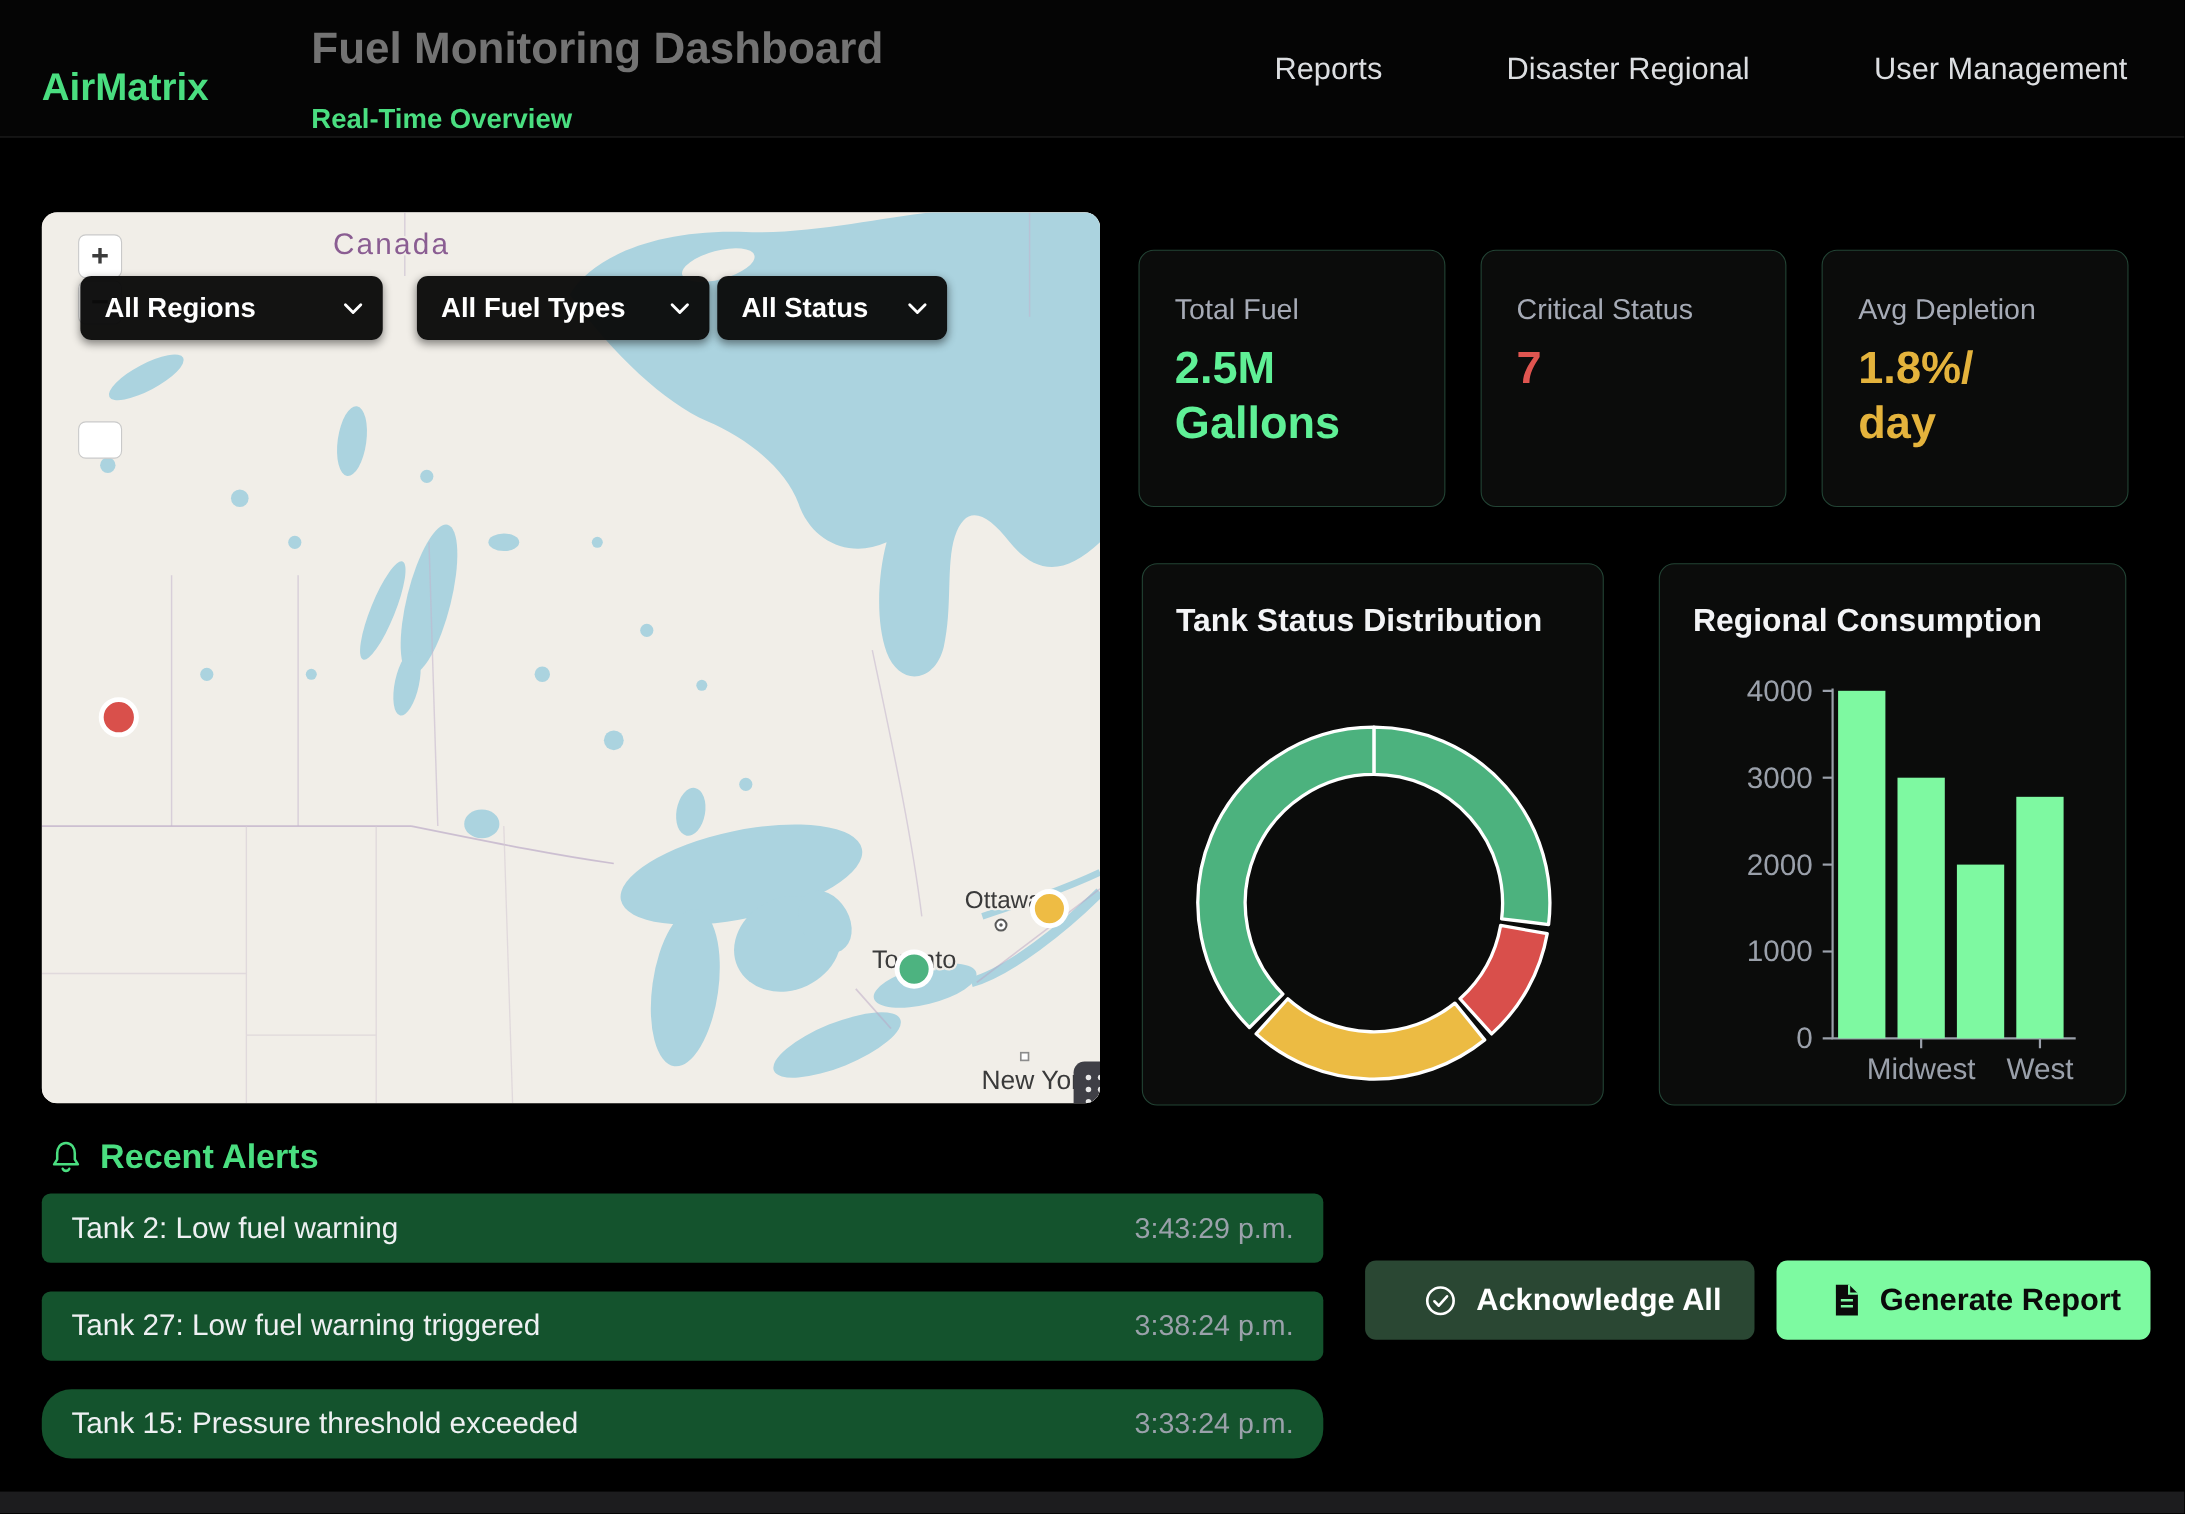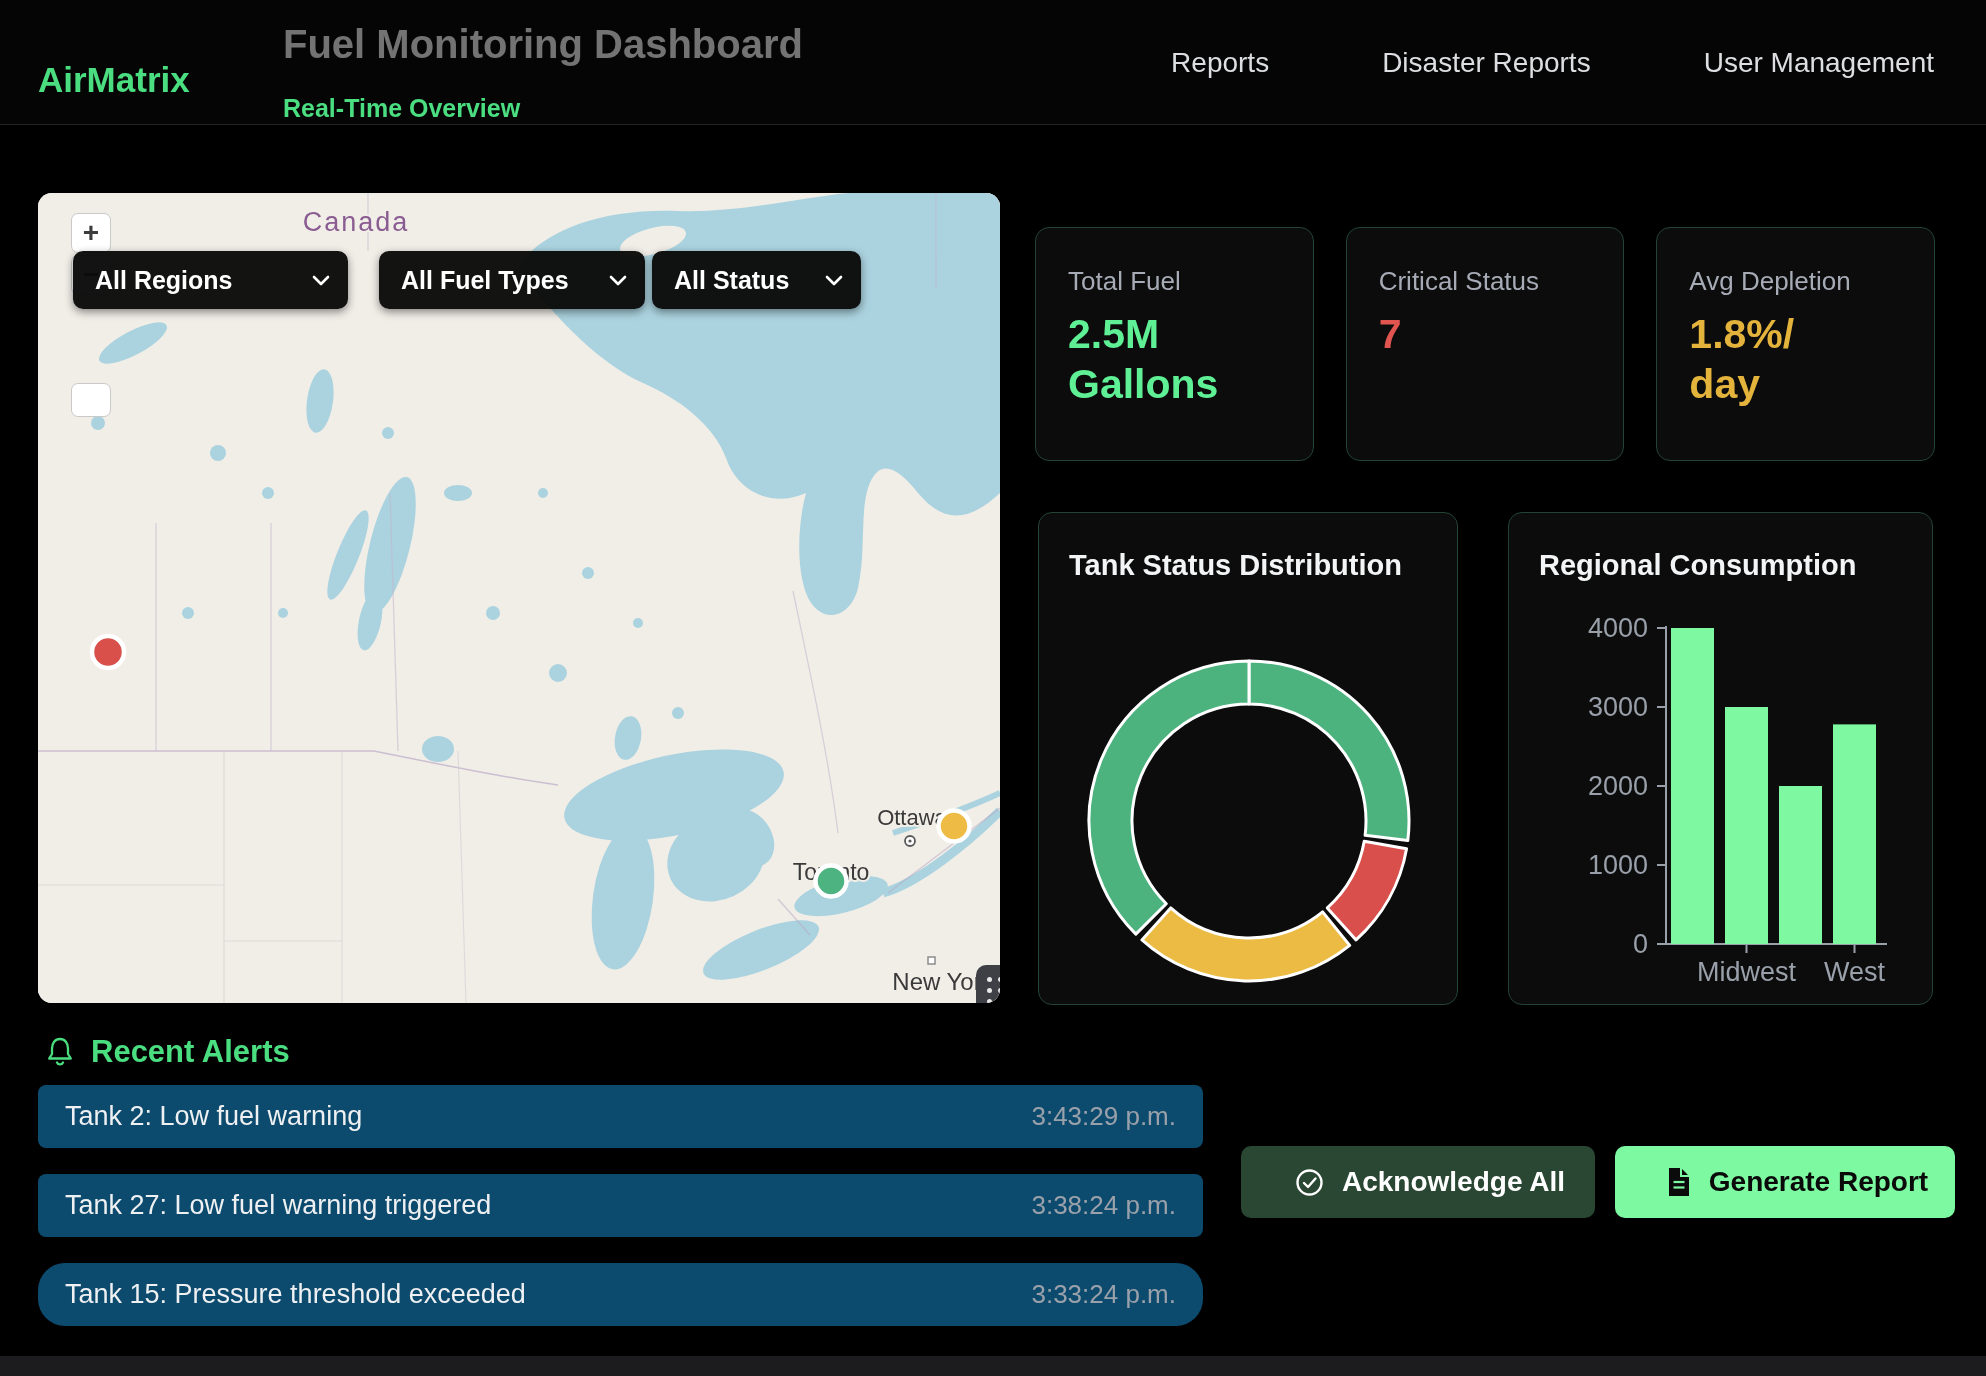--- a/index.html
+++ b/index.html
@@ -38,42 +38,42 @@
   .chart-card { position:absolute; top:512px; background:#0b0c0b; border:1px solid #234435; border-radius:14px; }
   .tank-card { left:1038px; width:420px; height:493px; }
   .regional-card { left:1508px; width:425px; height:493px; }
   .chart-title { position:absolute; left:30px; top:36px; font-size:29px; font-weight:bold; color:#f3f4f6; }
   .donut { position:absolute; left:42px; top:140px; }
   .bar-chart { position:absolute; left:0; top:0; }
 
   
   .alerts-head { position:absolute; left:45px; top:1034px; display:flex; align-items:center; gap:16px; }
   .alerts-title { font-size:31px; font-weight:bold; color:#4ade80; }
-  .alert-row { position:absolute; left:38px; width:1165px; height:63px; background:#0c4a6e; border-radius:8px; display:flex; align-items:center; justify-content:space-between; padding:0 27px; cursor:pointer; }
+  .alert-row { position:absolute; left:38px; width:1165px; height:63px; background:#14532d; border-radius:8px; display:flex; align-items:center; justify-content:space-between; padding:0 27px; cursor:pointer; }
   .alert-msg { font-size:27px; color:#eef0f2; }
   .alert-time { font-size:26px; color:#9aa1aa; }
   .btn { position:absolute; top:1146px; height:72px; border-radius:10px; display:flex; align-items:center; justify-content:center; gap:17px; cursor:pointer;padding-left:23px; }
   .btn-ack { left:1241px; width:354px; background:#2a4733; }
   .btn-ack span { color:#fff; font-size:28px; font-weight:bold; }
   .btn-gen { left:1615px; width:340px; background:#7dfaa1; }
   .btn-gen span { color:#0a0a0a; font-size:28px; font-weight:bold; }
   .bottom-bar { position:absolute; left:0; top:1356px; width:1986px; height:20px; background:#1c1c1e; }
 </style>
 </head>
 <body>
 
 <div class="screen">
 
   <div class="header">
     <div class="logo">AirMatrix</div>
     <div class="htitle">Fuel Monitoring Dashboard</div>
     <div class="hsub">Real-Time Overview</div>
     <div class="nav">
       <div class="nav-item">Reports</div>
-      <div class="nav-item">Disaster Reports</div>
+      <div class="nav-item">Disaster Regional</div>
       <div class="nav-item">User Management</div>
     </div>
   </div>
 
   <div class="map-panel">
     <svg class="map-svg" width="962" height="810" viewBox="0 0 962 810">
       <rect x="0" y="0" width="962" height="810" fill="#f1eee8"></rect>
       <g fill="#abd3df">
         <path d="M480,75 C500,40 560,15 640,18 C700,20 760,5 810,0 L962,0 L962,300 C930,330 905,330 880,300 C858,272 840,265 830,295 C822,320 828,360 820,395 C812,428 780,432 768,400 C758,372 760,330 768,300 C735,315 700,300 688,265 C676,232 640,205 605,190 C566,173 520,130 480,75 Z"></path>
         <ellipse cx="352" cy="352" rx="20" ry="70" transform="rotate(14 352 352)"></ellipse>

